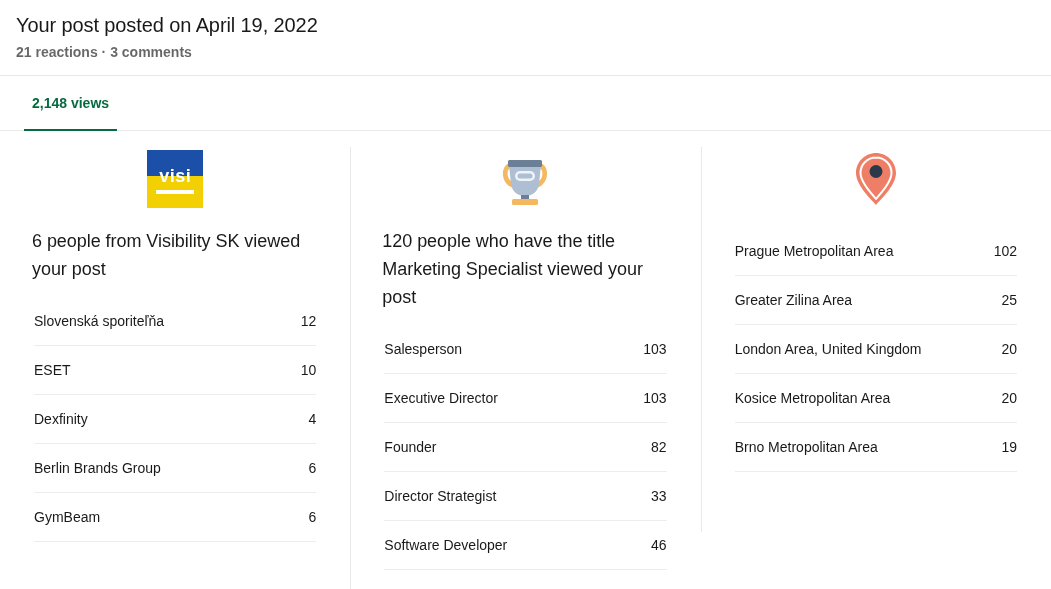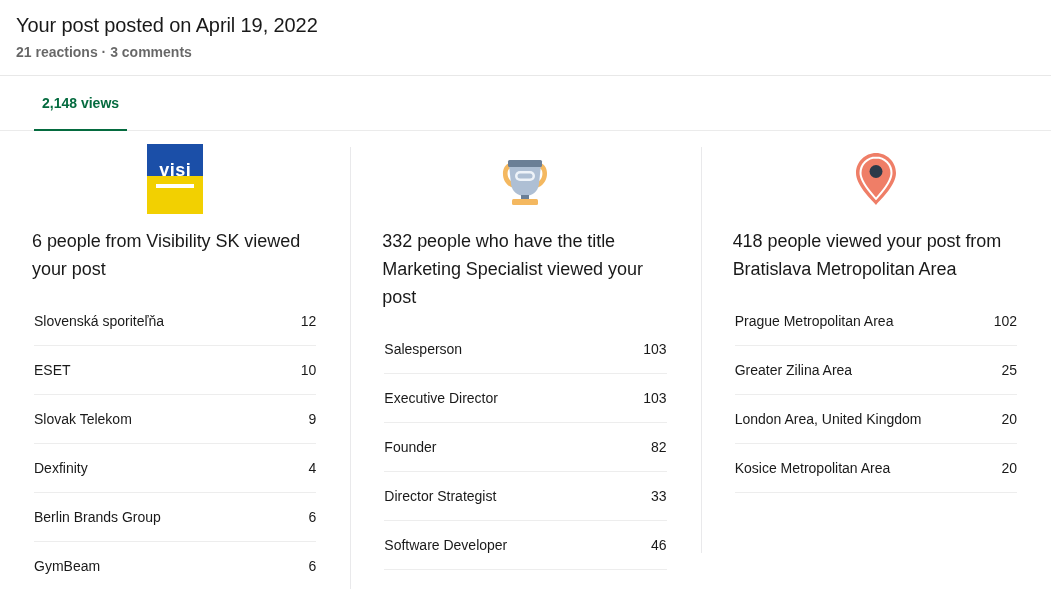--- a/index.html
+++ b/index.html
@@ -33,21 +33,21 @@
     font-size: 14px;
     line-height: 18px;
     font-weight: 600;
     color: rgba(0,0,0,0.6);
     margin: 0;
   }
   
   .tabbar {
     height: 55px;
     border-bottom: 1px solid #ebebeb;
-    padding: 0 34px;
+    padding: 0 24px;
     box-sizing: border-box;
     display: flex;
     align-items: stretch;
   }
   .tab {
     display: flex;
     align-items: center;
     padding: 0 8px;
     font-size: 14px;
     font-weight: 600;
@@ -125,21 +125,21 @@
     text-overflow: ellipsis;
     padding-right: 10px;
   }
   .stat-value {
     flex: none;
     text-align: right;
   }
   
   .visi-logo {
     width: 56px;
-    height: 70px;
+    height: 58px;
     position: relative;
     overflow: hidden;
   }
   .visi-top {
     position: absolute;
     left: 0; top: 0; right: 0;
     height: 45%;
     background: #1b4fa8;
   }
   .visi-bottom {
@@ -195,24 +195,20 @@
     </div>
     <h2 class="col-heading">6 people from Visibility SK viewed your post</h2>
     <ul class="stat-list">
       <li class="stat-row">
         <span class="stat-label">Slovenská sporiteľňa</span>
         <span class="stat-value">12</span>
       </li>
       <li class="stat-row">
         <span class="stat-label">ESET</span>
         <span class="stat-value">10</span>
-      </li>
-      <li class="stat-row">
-        <span class="stat-label">Slovak Telekom</span>
-        <span class="stat-value">9</span>
       </li>
       <li class="stat-row">
         <span class="stat-label">Dexfinity</span>
         <span class="stat-value">4</span>
       </li>
       <li class="stat-row">
         <span class="stat-label">Berlin Brands Group</span>
         <span class="stat-value">6</span>
       </li>
       <li class="stat-row">
@@ -228,21 +224,21 @@
         <path d="M12 12 C2 14, 2 34, 16 37 L16 32 C8 29, 8 18, 13 17 Z" fill="#f4b860"></path>
         <path d="M42 12 C52 14, 52 34, 38 37 L38 32 C46 29, 46 18, 41 17 Z" fill="#f4b860"></path>
         <path d="M11 14 L43 14 L41 33 C40 41, 34 45, 27 45 C20 45, 14 41, 13 33 Z" fill="#aebfd4"></path>
         <rect x="10" y="9" width="34" height="7" rx="1.5" fill="#6b7f96"></rect>
         <rect x="17" y="20" width="20" height="10" rx="5" fill="#eef3f9"></rect>
         <rect x="19.5" y="22.5" width="15" height="5" rx="2.5" fill="#aebfd4"></rect>
         <rect x="23" y="44" width="8" height="5" fill="#6b7f96"></rect>
         <rect x="14" y="48" width="26" height="6" rx="1.5" fill="#f4b860"></rect>
       </svg>
     </div>
-    <h2 class="col-heading">332 people who have the title Marketing Specialist viewed your post</h2>
+    <h2 class="col-heading">120 people who have the title Marketing Specialist viewed your post</h2>
     <ul class="stat-list">
       <li class="stat-row">
         <span class="stat-label">Salesperson</span>
         <span class="stat-value">103</span>
       </li>
       <li class="stat-row">
         <span class="stat-label">Executive Director</span>
         <span class="stat-value">103</span>
       </li>
       <li class="stat-row">
@@ -261,34 +257,37 @@
   </div>
 
   <div class="col">
     <div class="icon-wrap">
       <svg width="46" height="58" viewBox="0 0 46 58" aria-hidden="true">
         <path d="M23 3 C12 3, 3 12, 3 23 C3 35, 17 48, 23 55 C29 48, 43 35, 43 23 C43 12, 34 3, 23 3 Z" fill="#ef7e67"></path>
         <path d="M23 7.5 C14.4 7.5, 7.5 14.4, 7.5 23 C7.5 32.5, 18.4 43.5, 23 48.8 C27.6 43.5, 38.5 32.5, 38.5 23 C38.5 14.4, 31.6 7.5, 23 7.5 Z" fill="none" stroke="#ffffff" stroke-width="2"></path>
         <circle cx="23" cy="21.5" r="6.5" fill="#2b3a49"></circle>
       </svg>
     </div>
-    <h2 class="col-heading">418 people viewed your post from Bratislava Metropolitan Area</h2>
     <ul class="stat-list">
       <li class="stat-row">
         <span class="stat-label">Prague Metropolitan Area</span>
         <span class="stat-value">102</span>
       </li>
       <li class="stat-row">
         <span class="stat-label">Greater Zilina Area</span>
         <span class="stat-value">25</span>
       </li>
       <li class="stat-row">
         <span class="stat-label">London Area, United Kingdom</span>
         <span class="stat-value">20</span>
       </li>
       <li class="stat-row">
         <span class="stat-label">Kosice Metropolitan Area</span>
         <span class="stat-value">20</span>
       </li>
+      <li class="stat-row">
+        <span class="stat-label">Brno Metropolitan Area</span>
+        <span class="stat-value">19</span>
+      </li>
     </ul>
   </div>
 
 </div>
 
 </body></html>

